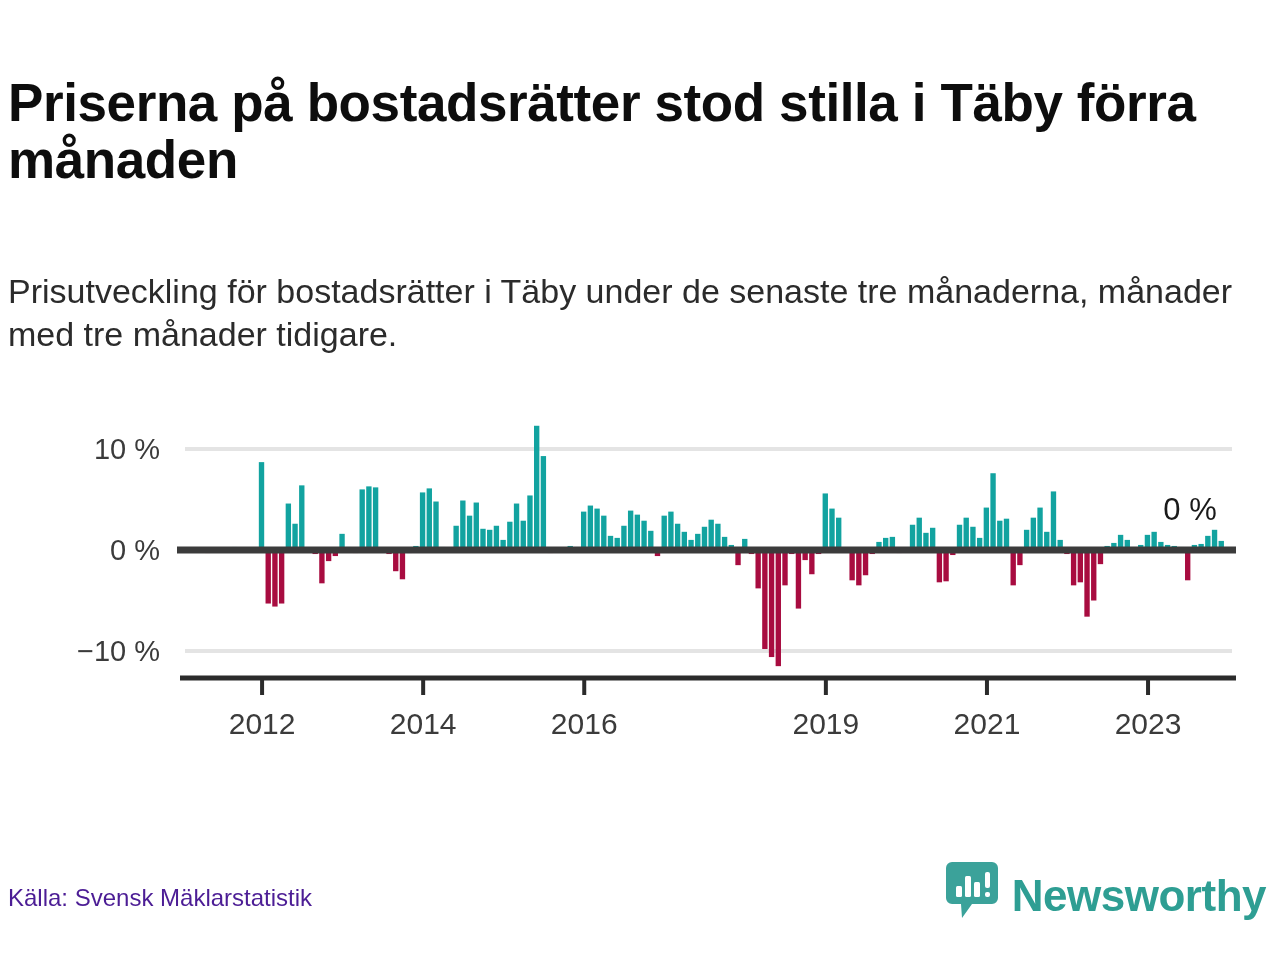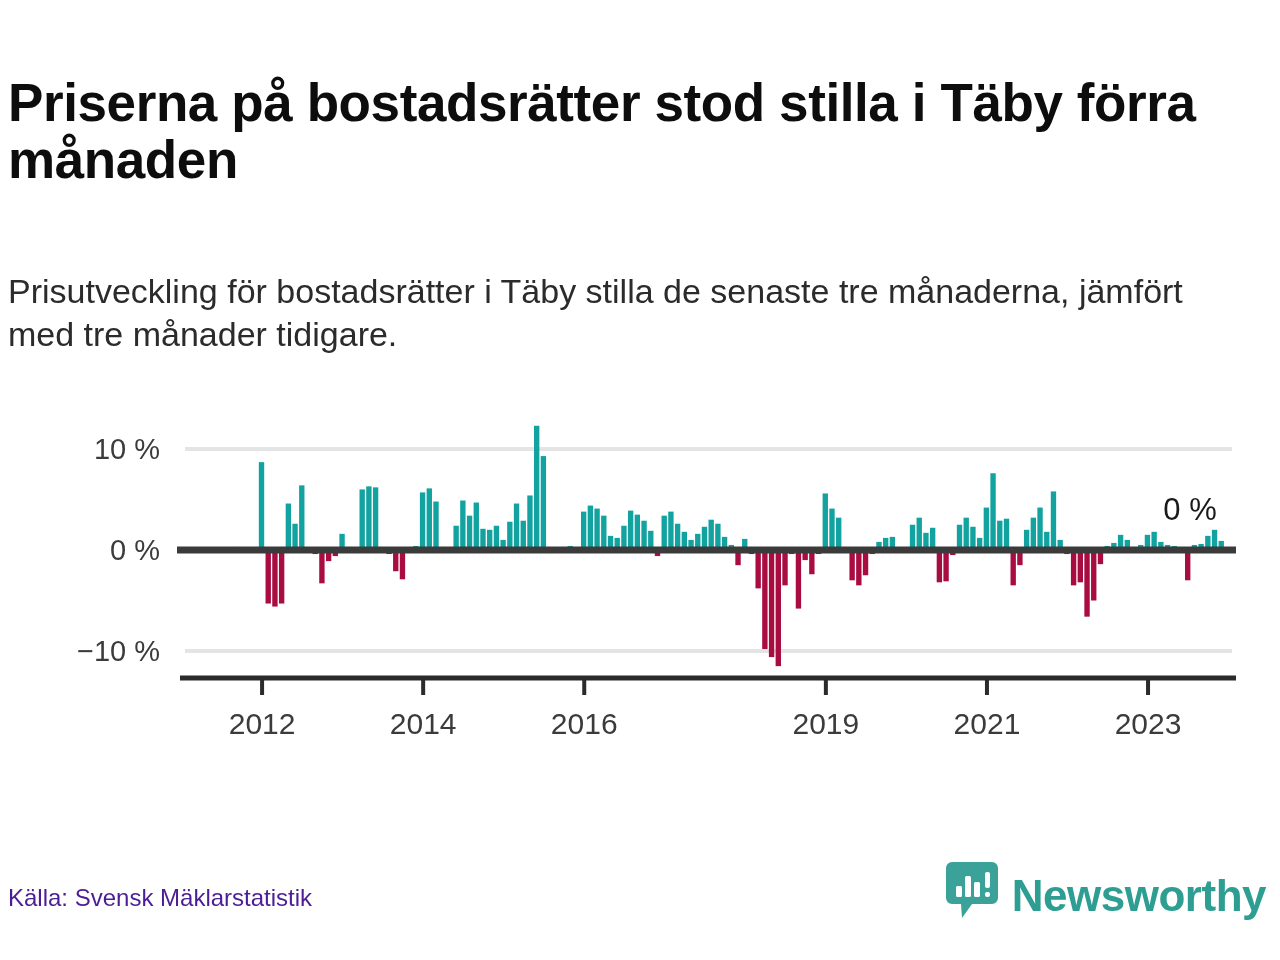--- a/index.html
+++ b/index.html
@@ -56,21 +56,21 @@
     font-size:44px;font-weight:bold;letter-spacing:-0.5px;
     color:#2e9e93;line-height:1;
   }
 </style>
 </head>
 <body>
 
 <div class="page">
 
   <h1 class="headline">Priserna på bostadsrätter stod stilla i Täby förra månaden</h1>
-  <p class="subhead">Prisutveckling för bostadsrätter i Täby stilla de senaste tre månaderna, jämfört med tre månader tidigare.</p>
+  <p class="subhead">Prisutveckling för bostadsrätter i Täby under de senaste tre månaderna, månader med tre månader tidigare.</p>
 
   <div class="chart">
     <svg class="chart-svg" id="chart-svg" width="1280" height="360" viewBox="0 0 1280 360">
       <g id="gridlines">
           <line x1="185" x2="1232" y1="49" y2="49" stroke="#e4e4e4" stroke-width="4"></line>
           <line x1="185" x2="1232" y1="251" y2="251" stroke="#e4e4e4" stroke-width="4"></line>
         </g>
       <g id="bars">
           <rect x="185.00" y="147.98" width="5.36" height="2.02" fill="#12a3a0"></rect>
           <rect x="191.71" y="150.00" width="5.36" height="2.02" fill="#a80c40"></rect>

